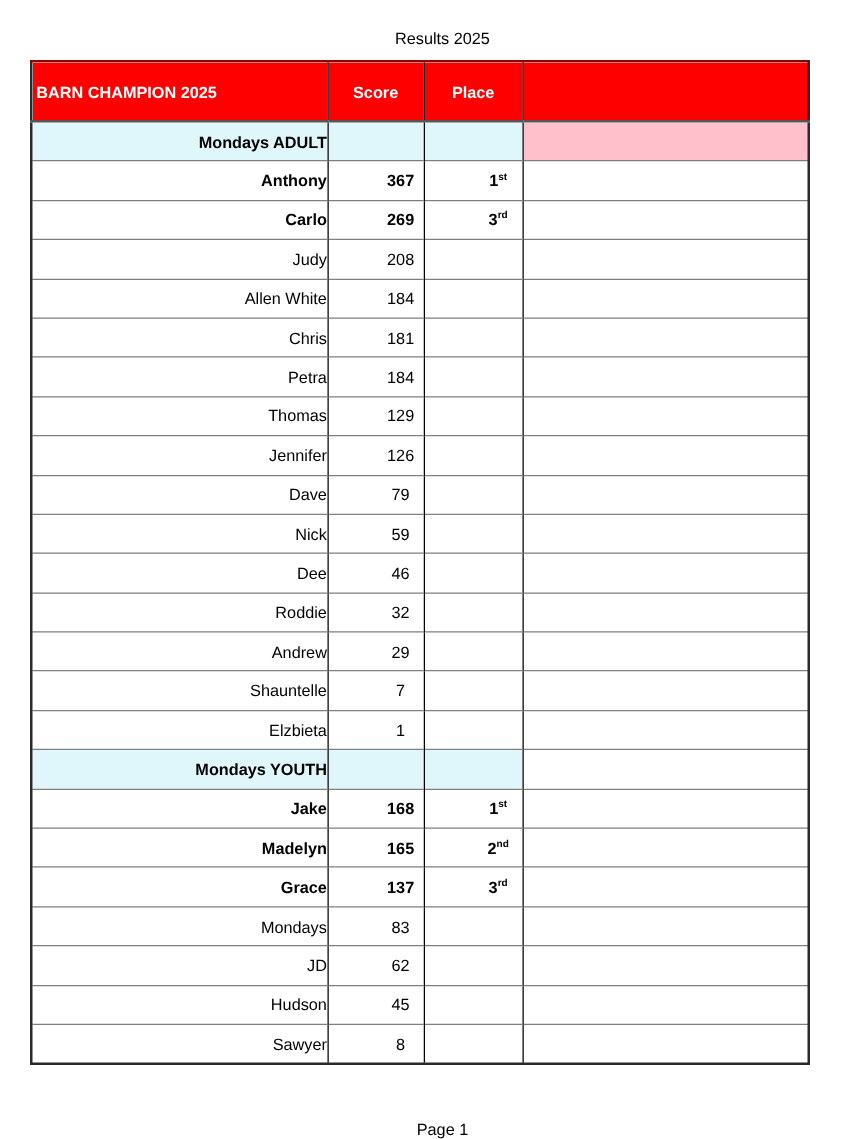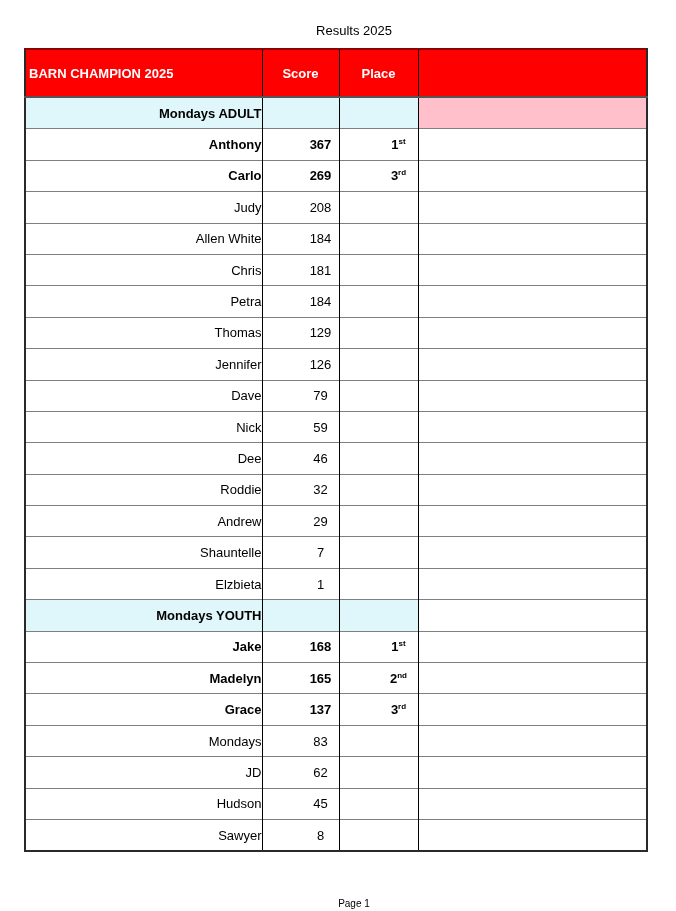--- a/index.html
+++ b/index.html
@@ -25,21 +25,21 @@
     text-align: center;
     font-size: 13px;
     line-height: 16px;
   }
   .doc-footer {
     position: absolute;
     top: 896px;
     left: 32px;
     width: 644px;
     text-align: center;
-    font-size: 10px;
+    font-size: 13px;
     line-height: 16px;
   }
   table.results-table {
     position: absolute;
     left: 24px;
     top: 48px;
     width: 622px;
     border-collapse: collapse;
     table-layout: fixed;
     border: 2px solid #2a2a2a;

